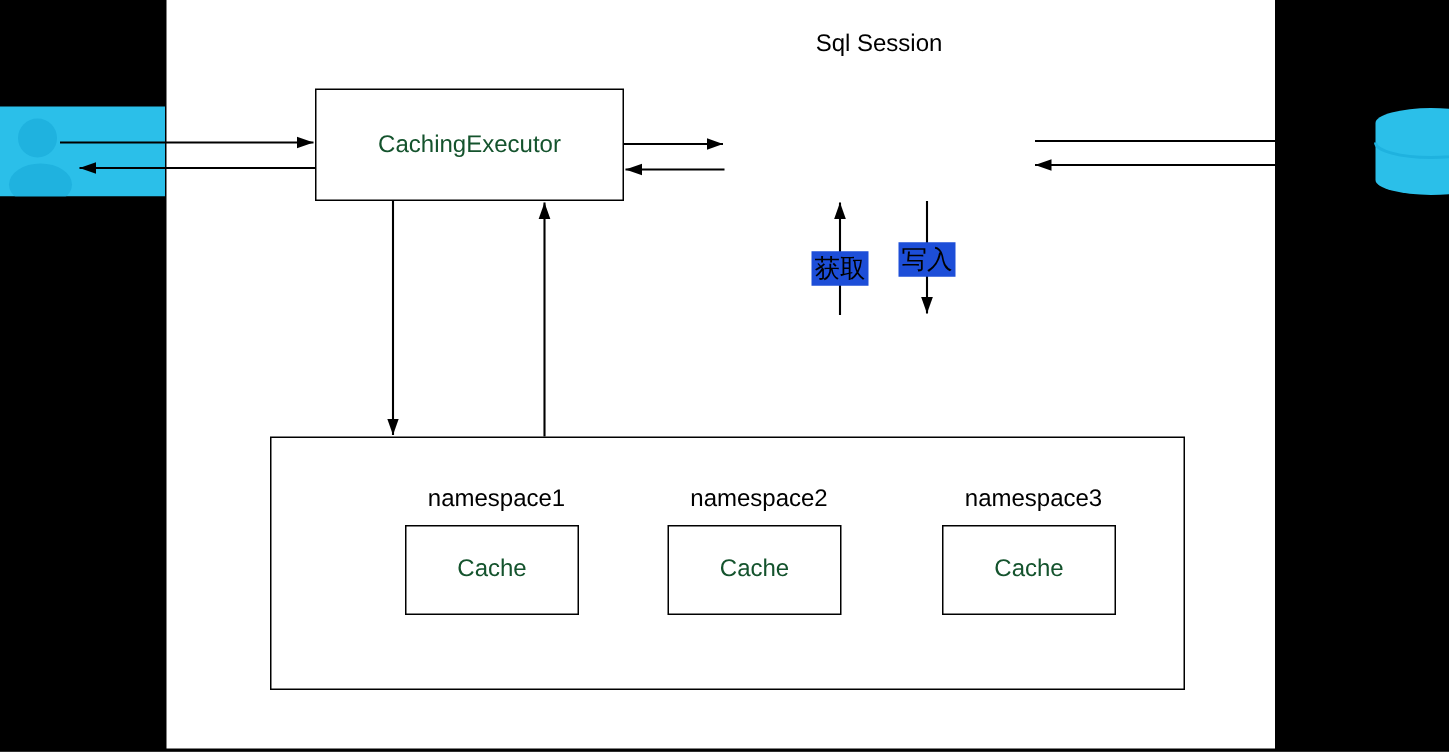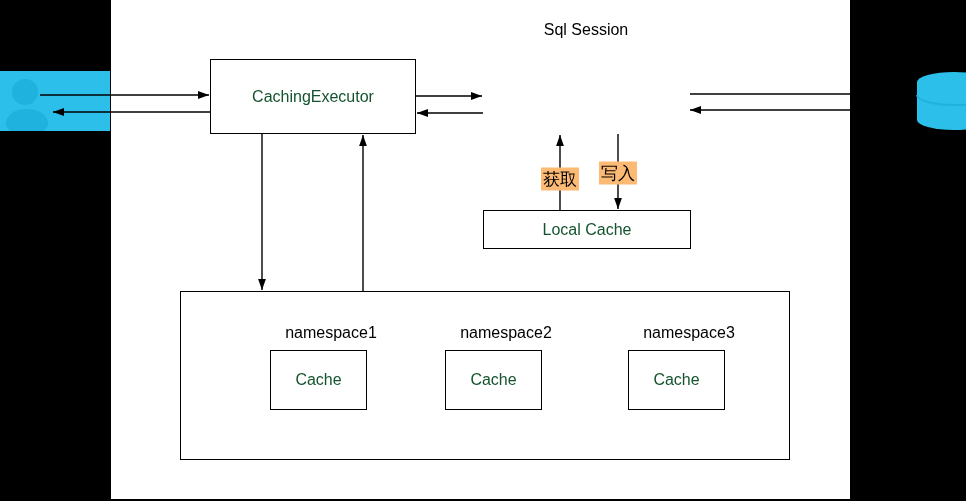--- a/index.html
+++ b/index.html
@@ -31,21 +31,21 @@
     justify-content: center;
     font-size: 16px;
     color: #14532d;
     z-index: 2;
     white-space: nowrap;
   }
   .node-caching-executor { left: 210px; top: 59px;  width: 206px; height: 75px; }
   .node-executor         { left: 483px; top: 59px;  width: 206px; height: 75px; }
   .node-local-cache      { left: 483px; top: 210px; width: 208px; height: 39px; }
   .node-l2-container     { left: 180px; top: 291px; width: 610px; height: 169px; background: #fff; }
-  .node-cache            { width: 97px; height: 60px; }
+  .node-cache            { width: 116px; height: 60px; }
   .node-cache-1          { left: 270px; top: 350px; }
   .node-cache-2          { left: 445px; top: 350px; }
   .node-cache-3          { left: 628px; top: 350px; }
 
   .floating-label {
     position: absolute;
     transform: translate(-50%, -50%);
     font-size: 16px;
     color: #000;
     text-align: center;
@@ -59,21 +59,21 @@
   .lbl-l2 {
     left: 228px; top: 374px;
     font-size: 17px; line-height: 20px;
     z-index: 2;
   }
   .edge-label {
     position: absolute;
     transform: translate(-50%, -50%);
     font-size: 17px;
     color: #000;
-    background: #fdba74;
+    background: #1d4ed8;
     padding: 0 2px;
     z-index: 4;
     white-space: nowrap;
   }
   .lbl-fetch { left: 560px; top: 179px; }
   .lbl-write { left: 618px; top: 173px; }
 
   svg.overlay {
     position: absolute;
     left: 0; top: 0;
@@ -94,23 +94,20 @@
 
   <div class="canvas"></div>
 
   <div class="floating-label lbl-sql-session">Sql Session</div>
 
   <div class="node node-caching-executor">
     <span>CachingExecutor</span>
   </div>
 
 
-  <div class="node node-local-cache">
-    <span>Local Cache</span>
-  </div>
 
   <div class="node node-l2-container"></div>
 
 
   <div class="floating-label lbl-namespace-1">namespace1</div>
   <div class="floating-label lbl-namespace-2">namespace2</div>
   <div class="floating-label lbl-namespace-3">namespace3</div>
 
   <div class="node node-cache node-cache-1">
     <span>Cache</span>

